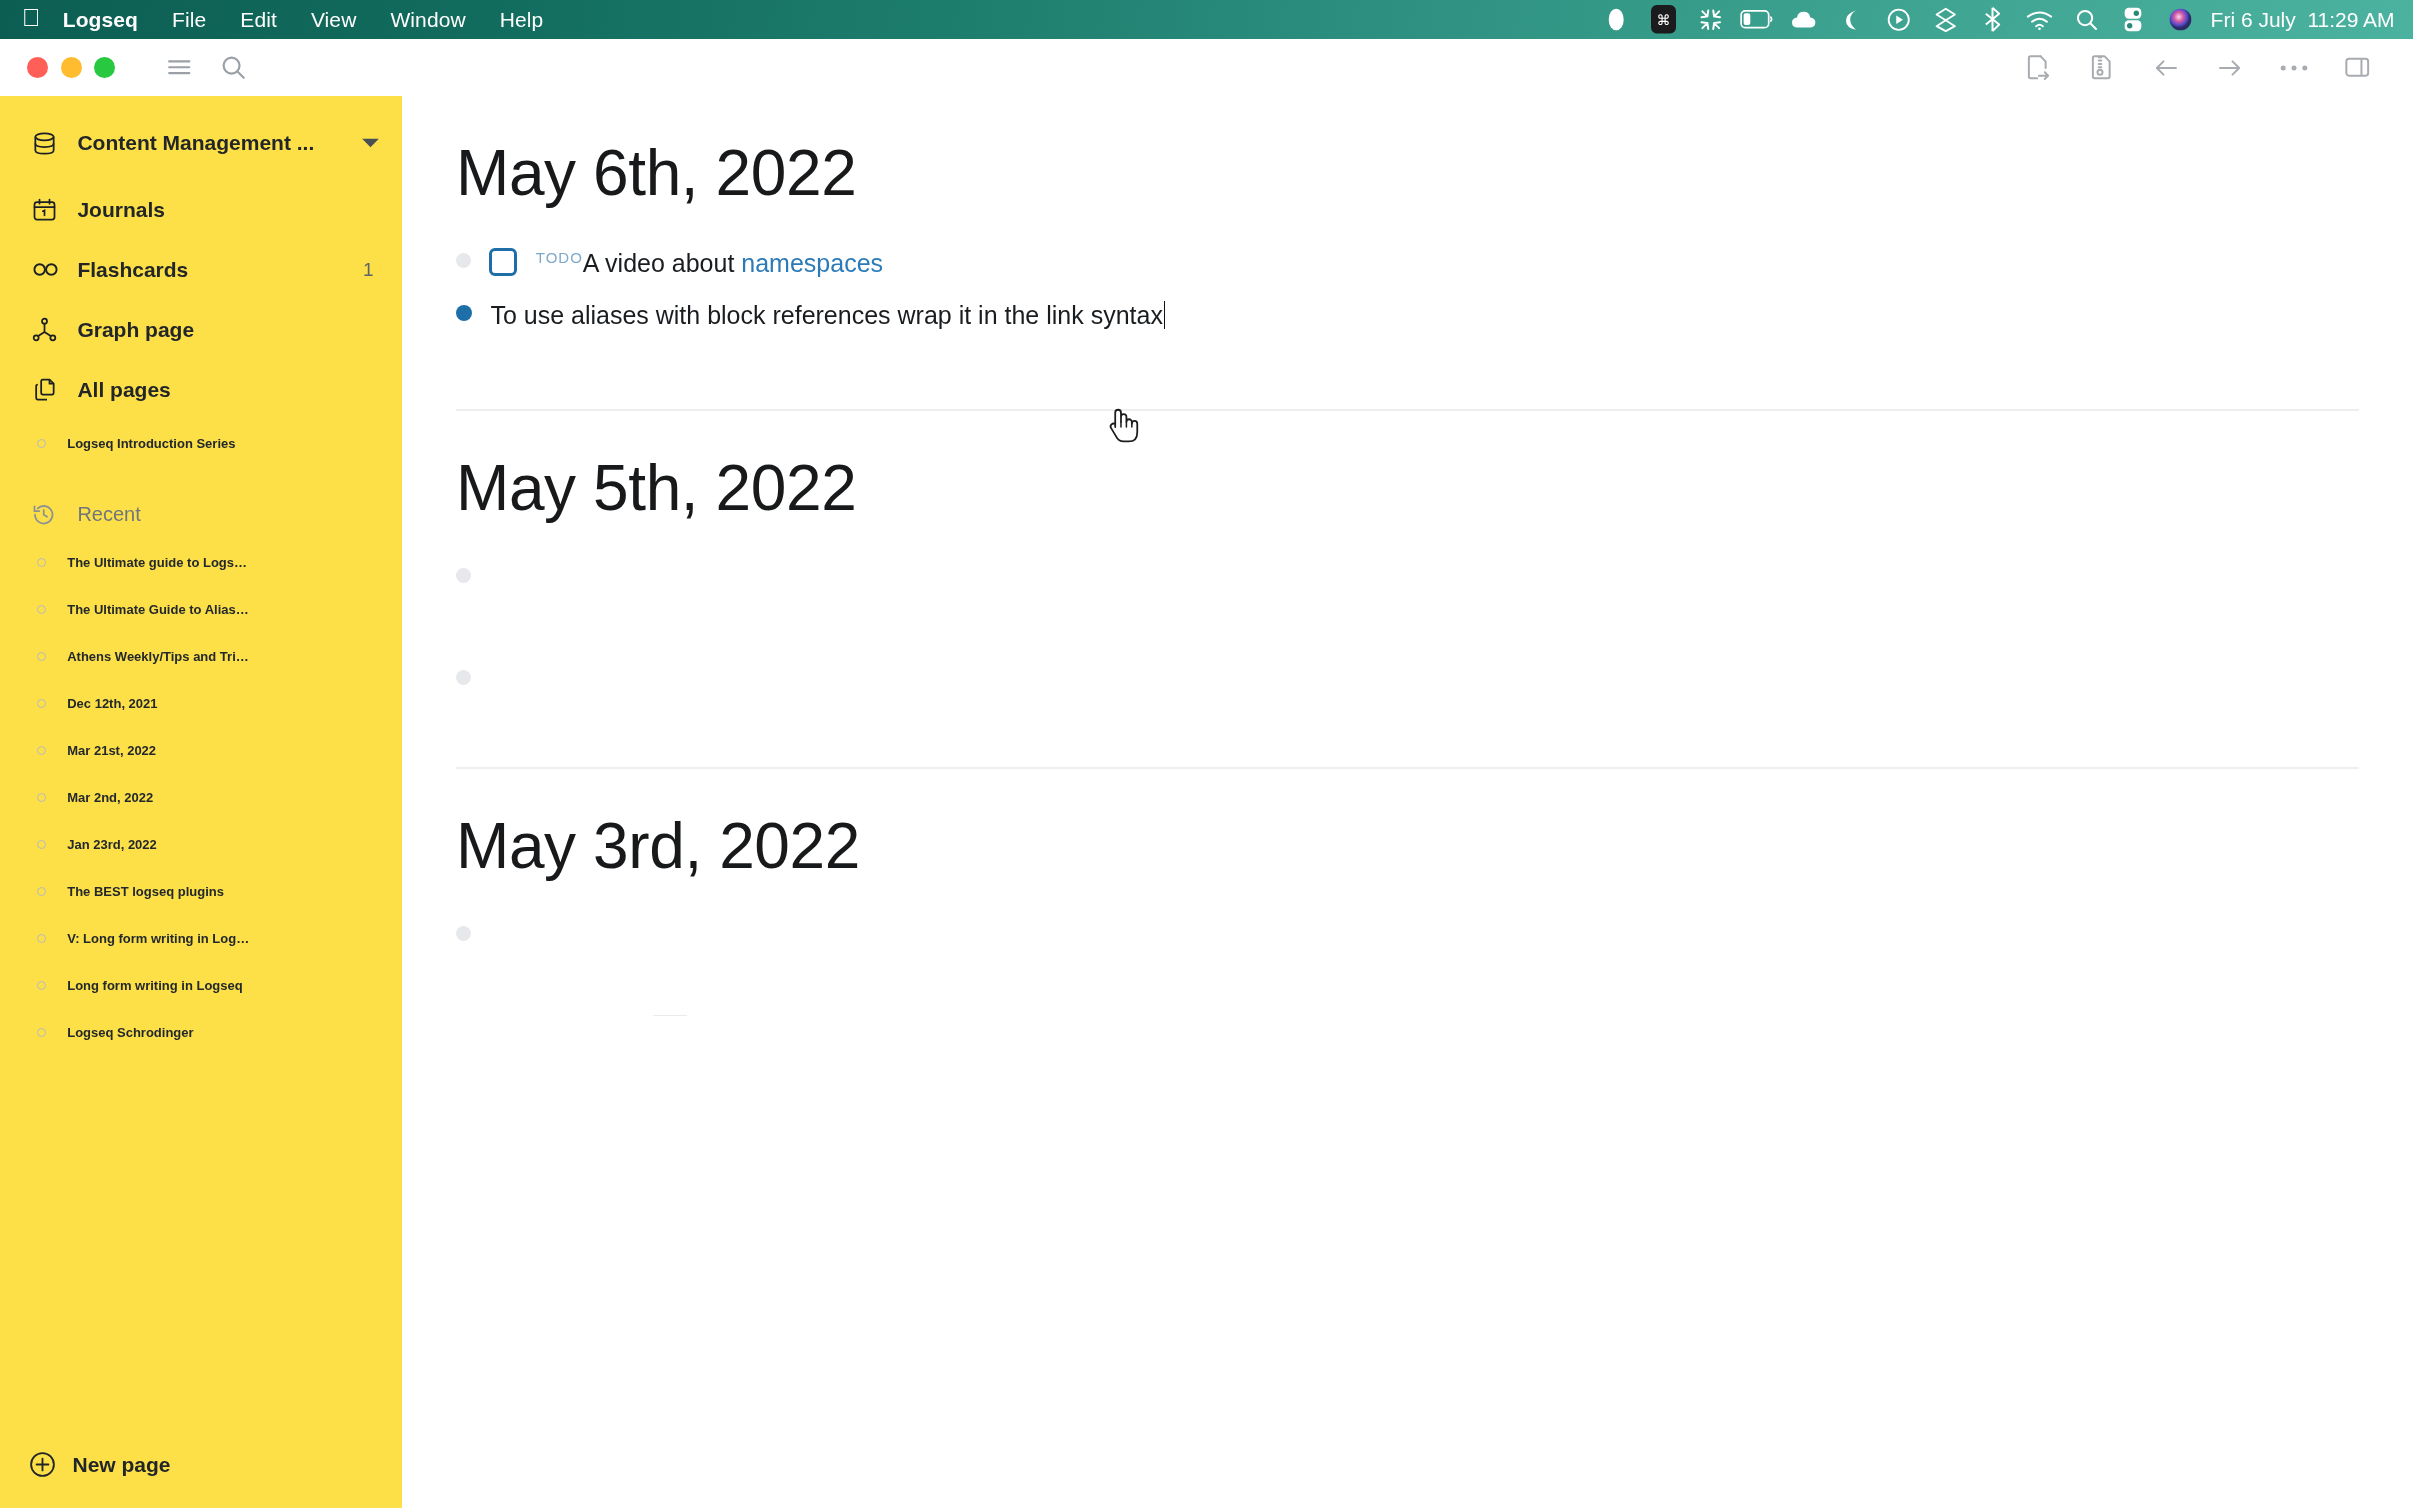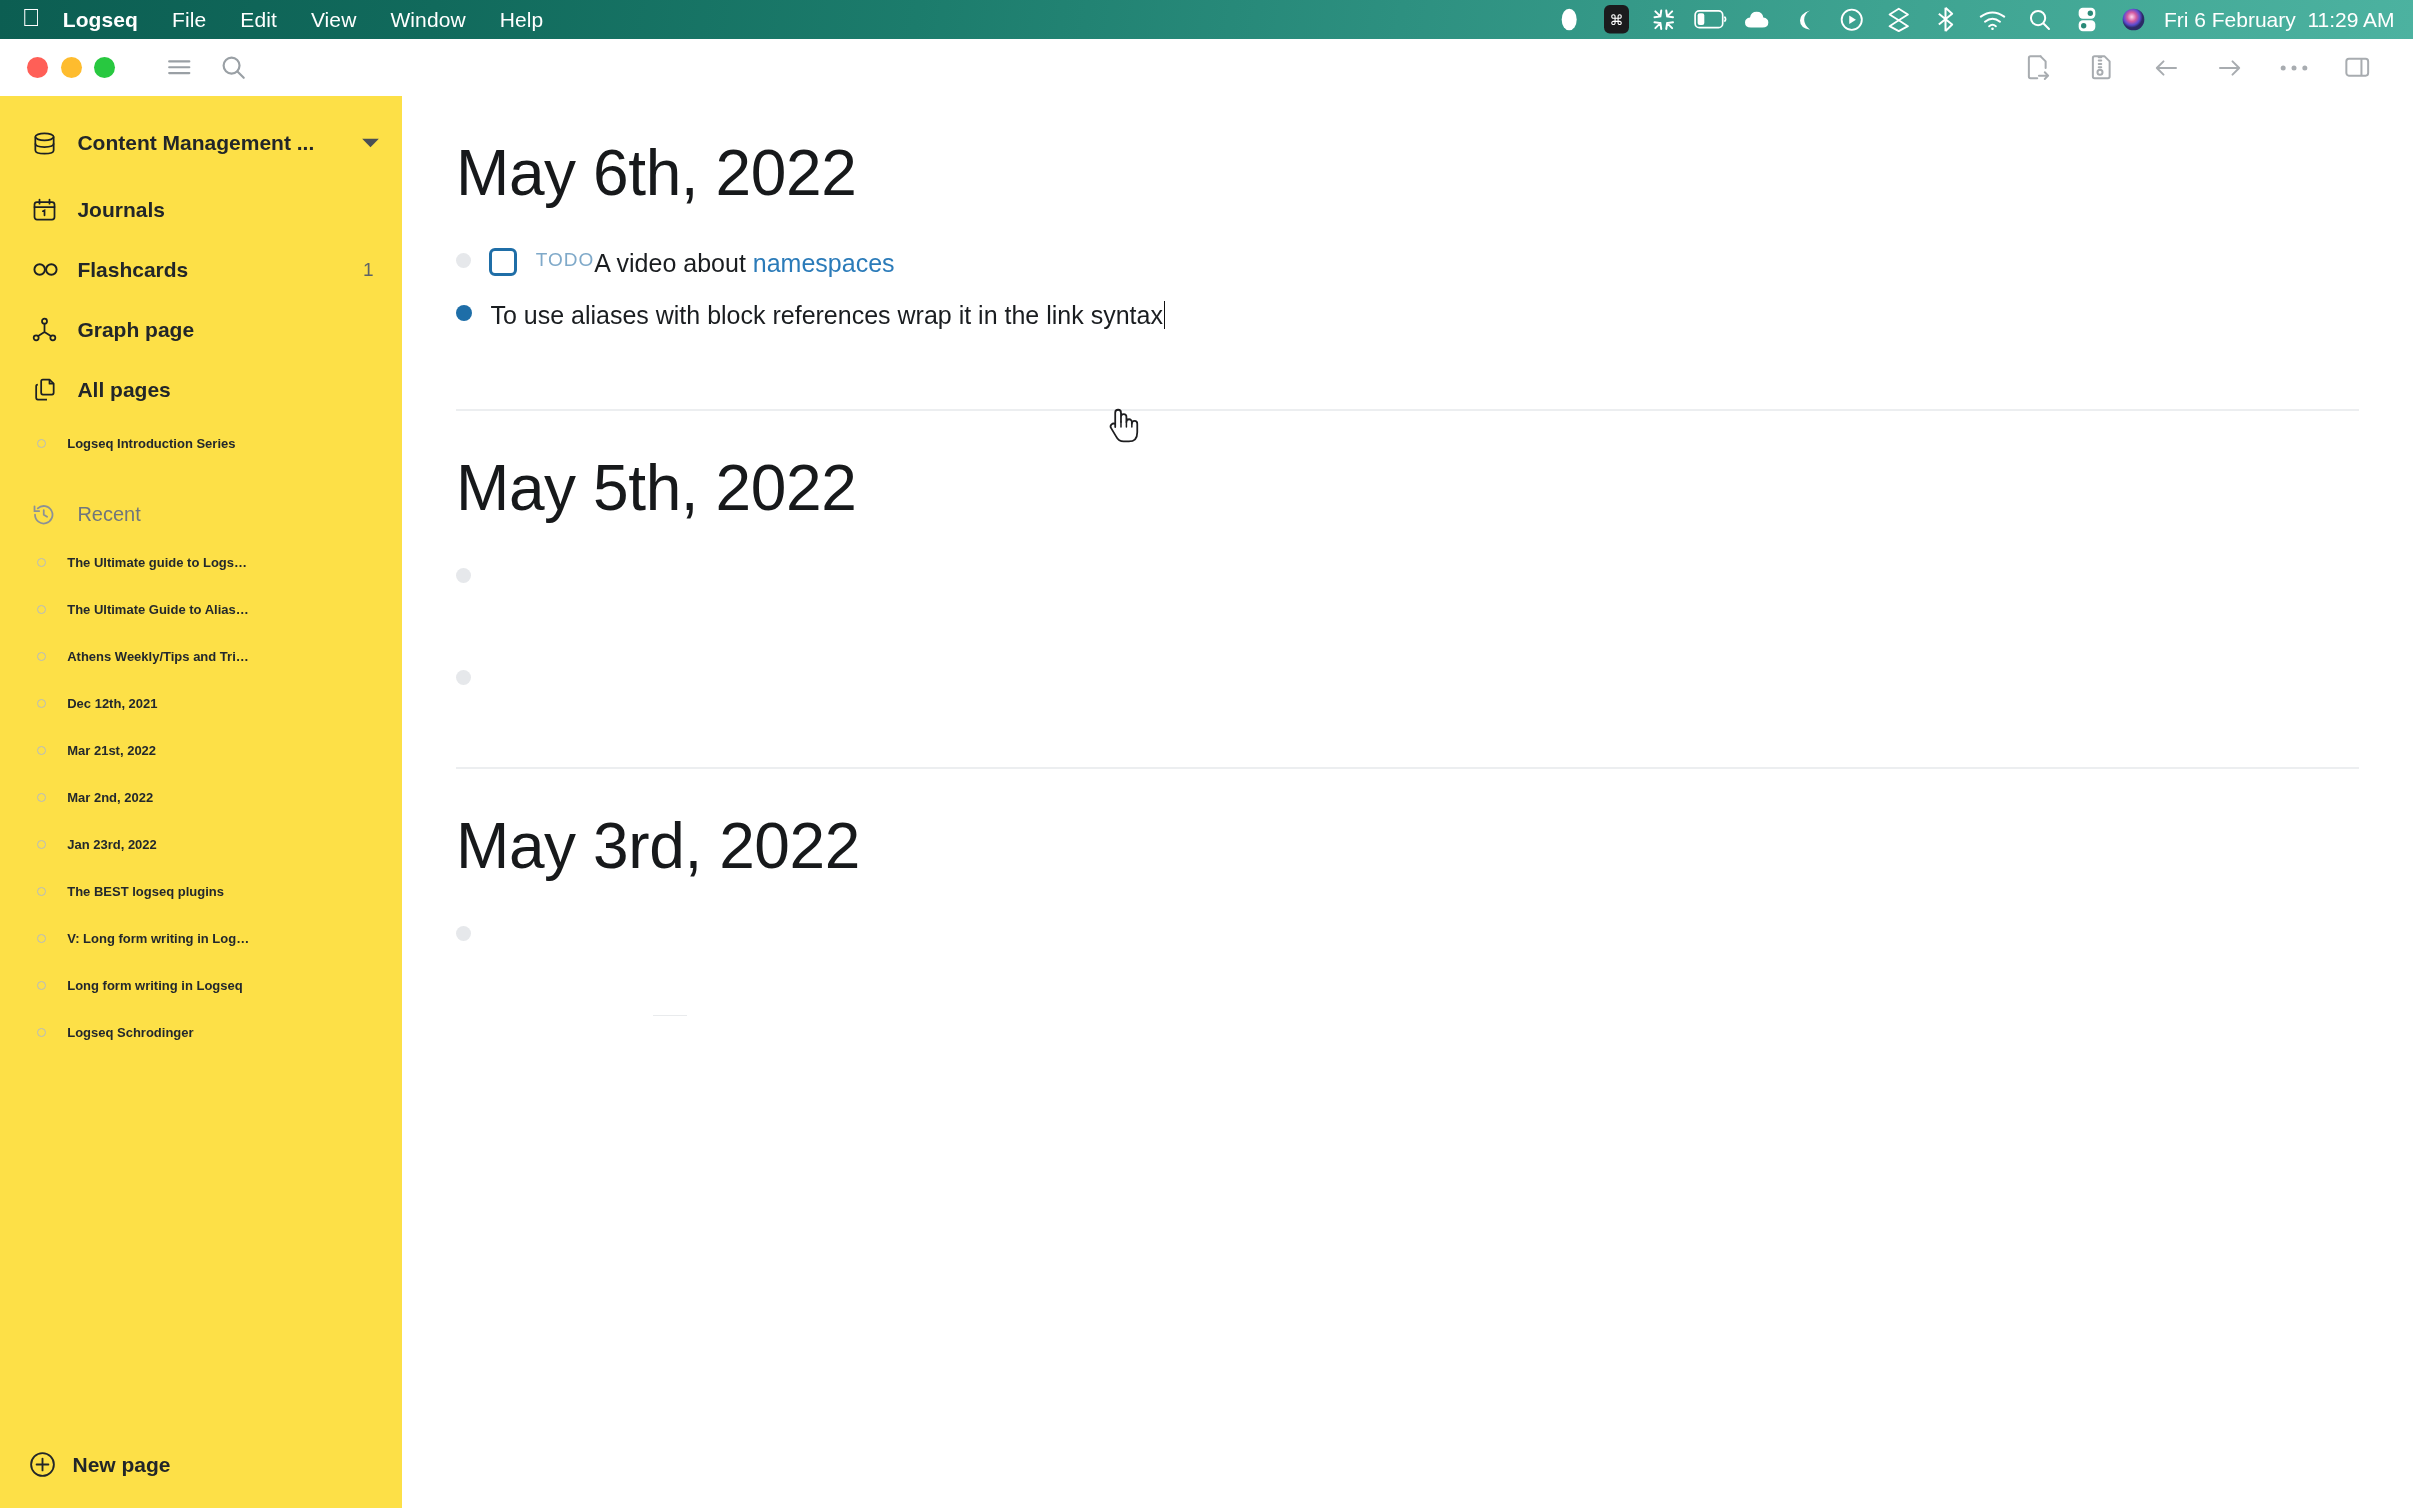--- a/index.html
+++ b/index.html
@@ -124,21 +124,21 @@
   .bullet{
     width:15px;height:15px;border-radius:50%;flex:0 0 auto;
     margin:13.4px 18.4px 0 0;background:#e6e8eb;
   }
   .bullet.filled{background:#1e6ea8;width:16px;height:16px;}
   .todo-box{
     width:28px;height:28px;border:3.4px solid #1f6ea7;border-radius:5.9px;
     box-sizing:border-box;flex:0 0 auto;margin:7.5px 0 0 0;cursor:pointer;
   }
   .todo-kw{
-    font-size:19px;color:#7fa9c9;letter-spacing:1px;margin:9.2px 0 0 18.4px;flex:0 0 auto;
+    font-size:15px;color:#7fa9c9;letter-spacing:1px;margin:9.2px 0 0 18.4px;flex:0 0 auto;
   }
   .btext{
     font-size:25px;color:#1a1d20;line-height:39px;margin-top:4.2px;
   }
   .btext .pagelink{color:#2b7bb9;cursor:pointer;}
   .caret-bar{
     display:inline-block;width:1.7px;height:28.5px;background:#111;vertical-align:-5px;
     margin-left:0.8px;
   }
   .divider{
@@ -246,21 +246,21 @@
             <radialGradient id="sg" cx="42%" cy="38%">
               <stop offset="0%" stop-color="#ffd6ef"></stop>
               <stop offset="42%" stop-color="#d35ba0"></stop>
               <stop offset="75%" stop-color="#5b4bd0"></stop>
               <stop offset="100%" stop-color="#2b2b66"></stop>
             </radialGradient>
           </defs>
           <circle cx="15" cy="15" r="13" fill="url(#sg)"></circle>
         </svg>
     </span>
-    <span class="mb-clock"><span>Fri 6 February</span><span class="sep"></span><span>11:29 AM</span></span>
+    <span class="mb-clock"><span>Fri 6 July</span><span class="sep"></span><span>11:29 AM</span></span>
   </div>
 </div>
 
 <div id="window">
 
   <div id="titlebar">
     <div id="traffic">
       <span class="light red"></span>
       <span class="light amber"></span>
       <span class="light green"></span>

